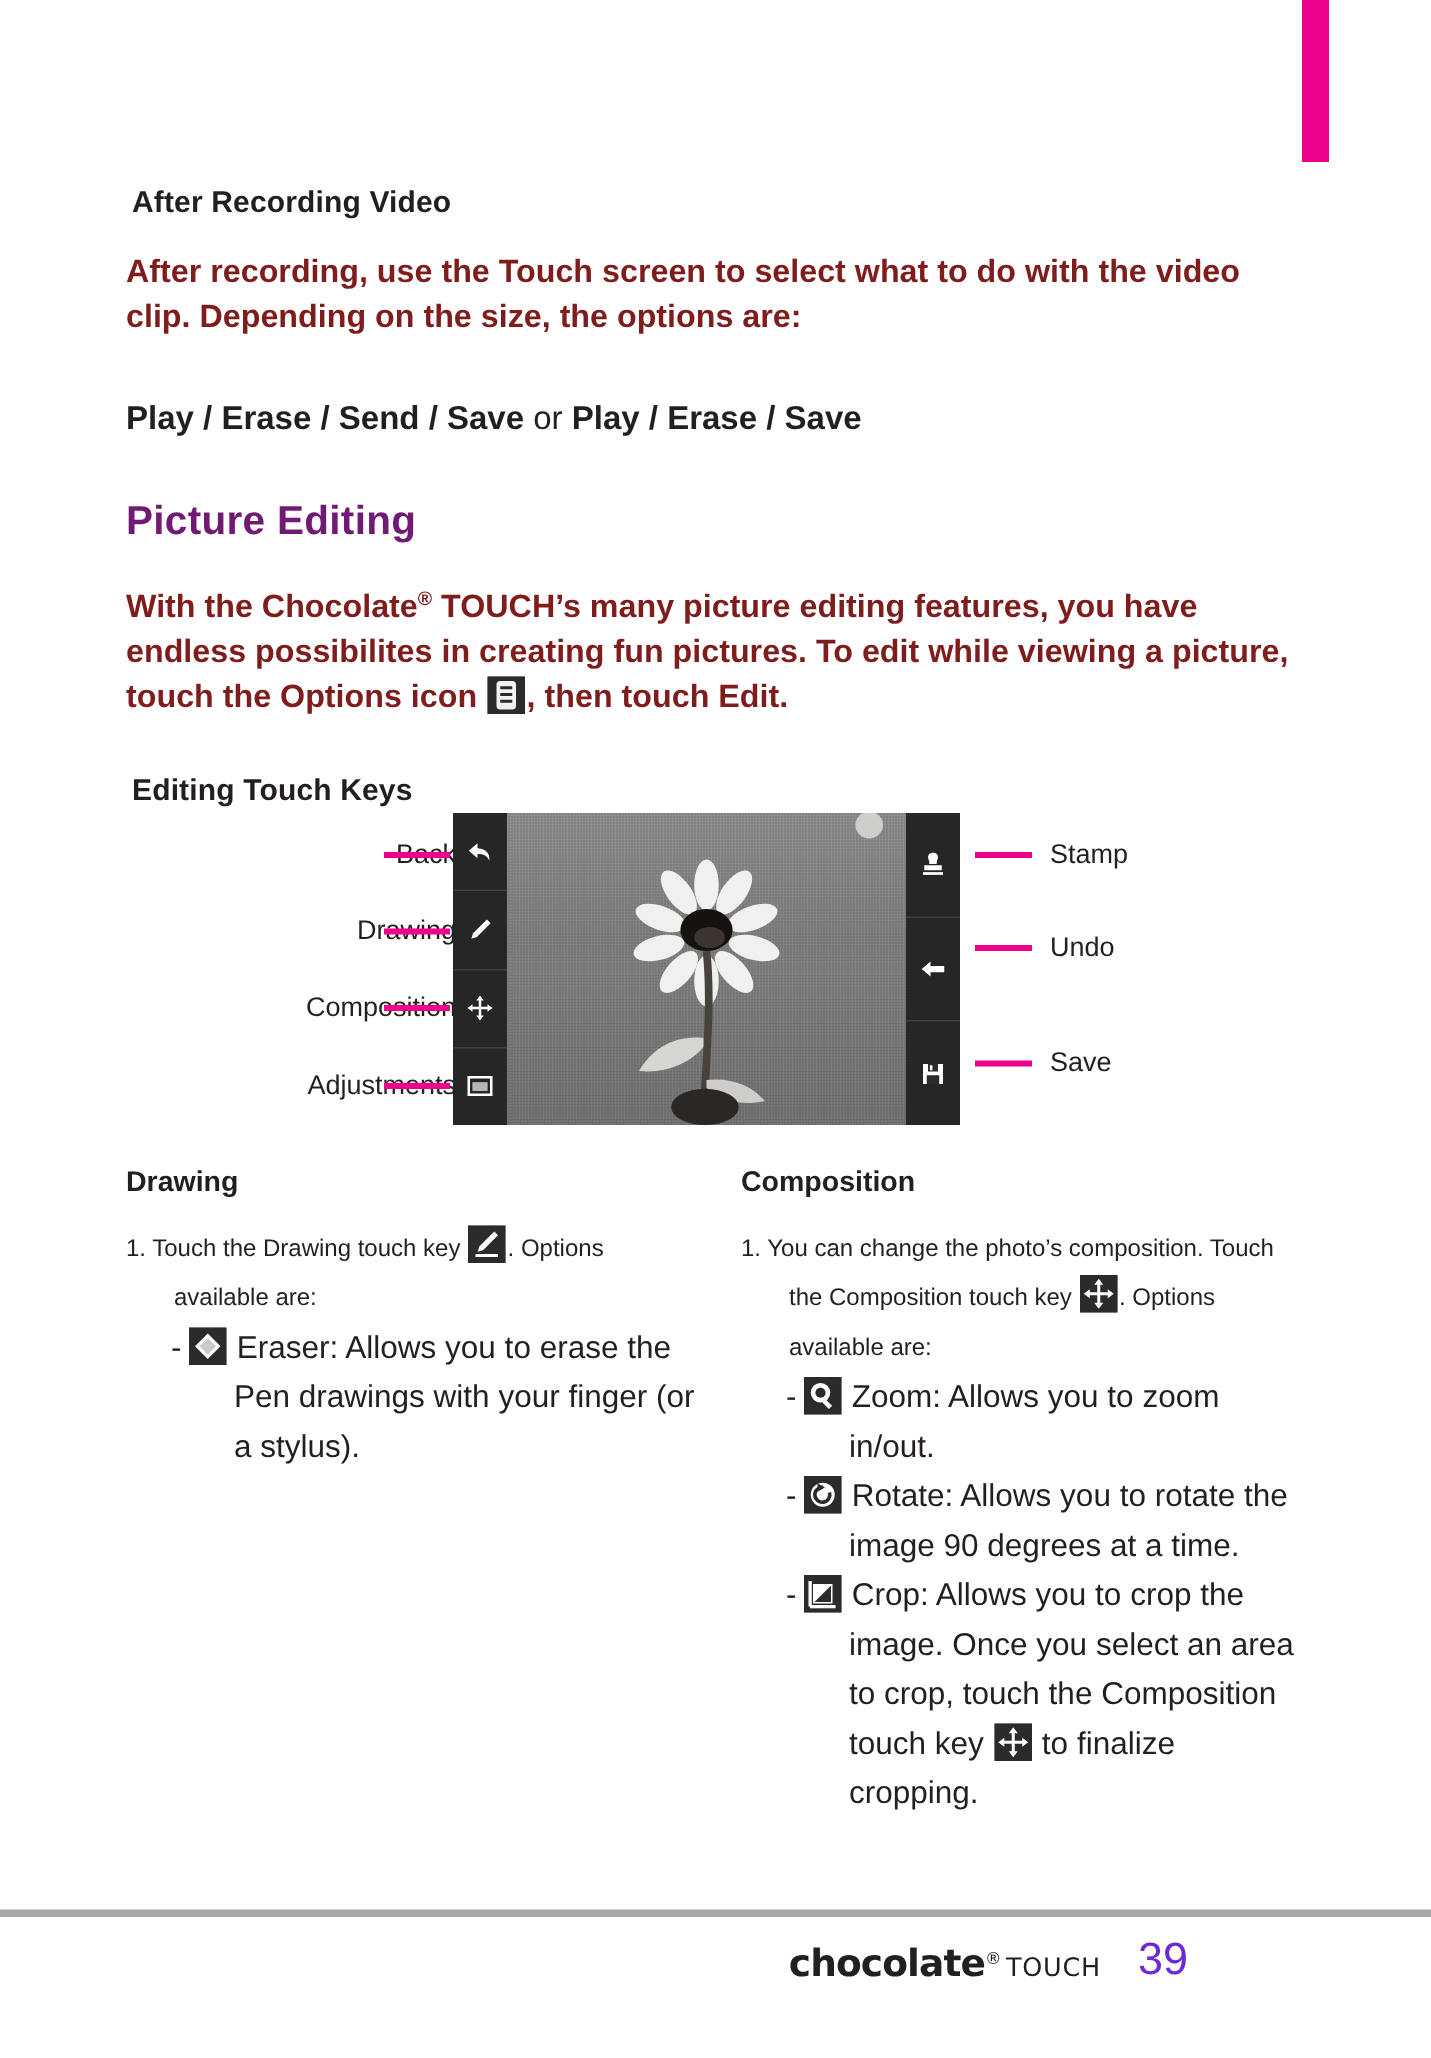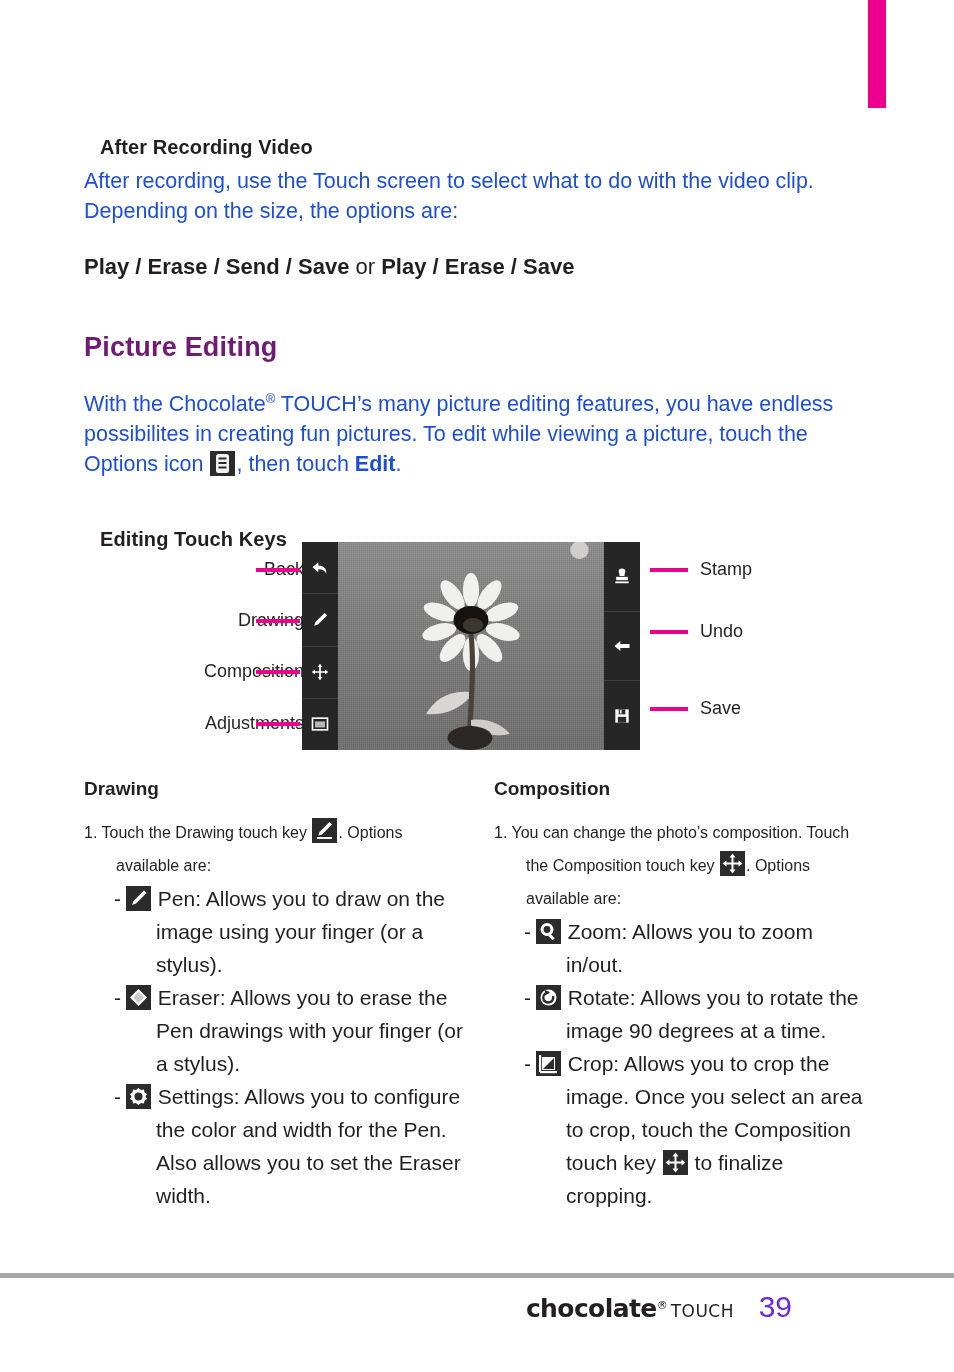--- a/index.html
+++ b/index.html
@@ -31,31 +31,31 @@
     position: absolute;
     left: 84px;
     top: 0;
     width: 786px;
   }
 
   h3.sub-head {
     font-size: 20px;
     font-weight: bold;
     letter-spacing: 0.1px;
-    margin: 16px;
+    margin: 4px;
     padding: 0;
     color: #231f20;
   }
 
   p.body {
     font-size: 21.5px;
     line-height: 30px;
     margin: 0;
-    color: #1d4ed8;
-    font-weight: 400;
+    color: #7f1d1d;
+    font-weight: 700;
   }
 
   .lead-bold {
     font-size: 22px;
     font-weight: bold;
     line-height: 30px;
     margin: 0;
     color: #231f20;
   }
   .lead-bold .plain {
@@ -229,21 +229,21 @@
 <body>
 
 <div class="tab-marker"></div>
 
 <div class="page">
 
   <h3 class="sub-head at-y" style="top:120px;">After Recording Video</h3>
 
   <p class="body at-y" style="top:166px; width:770px;">After recording, use the Touch screen to select what to do with the video clip. Depending on the size, the options are:</p>
 
-  <p class="lead-bold at-y" style="top:252px;"><span>Play / Erase / Send / Save</span><span class="plain"> or </span><span>Play / Erase / Save</span></p>
+  <p class="lead-bold at-y" style="top:264px;"><span>Play / Erase / Send / Save</span><span class="plain"> or </span><span>Play / Erase / Save</span></p>
 
   <h2 class="section-head at-y" style="top:332px;">Picture Editing</h2>
 
   <p class="body at-y" style="top:384px; width:775px;"><span>With the Chocolate</span><sup style="font-size:13px;">®</sup><span> TOUCH’s many picture editing features, you have endless possibilites in creating fun pictures. To edit while viewing a picture, touch the Options icon </span><span class="chip"><svg viewBox="0 0 25 25">
           <rect x="0" y="0" width="25" height="25" fill="#2b2b2b"></rect>
           <rect x="6" y="3" width="13" height="19" rx="2.5" fill="#f2f2f2"></rect>
           <rect x="8.5" y="6.5" width="8" height="2" fill="#2b2b2b"></rect>
           <rect x="8.5" y="11" width="8" height="2" fill="#2b2b2b"></rect>
           <rect x="8.5" y="15.5" width="8" height="2" fill="#2b2b2b"></rect>
         </svg></span><span>, then touch </span><b>Edit</b><span>.</span></p>
@@ -356,36 +356,27 @@
 
     <div class="col col-left">
       <h3>Drawing</h3>
 
       <p class="step"><span>1. Touch the Drawing touch key </span><span class="chip"><svg viewBox="0 0 25 25">
               <rect width="25" height="25" fill="#2b2b2b"></rect>
               <path d="M17.5 4 L20 6.5 L10 16.5 L6.5 17.5 L7.5 14 Z" fill="#ffffff"></path>
               <rect x="5" y="19" width="15" height="2" fill="#ffffff"></rect>
             </svg></span><span>. Options available are:</span></p>
 
-      <p class="sub"><span class="dash">-</span><span class="chip"><svg viewBox="0 0 25 25">
-              <rect width="25" height="25" fill="#2b2b2b"></rect>
-              <path d="M18 4.5 L20.5 7 L10 17.5 L6 19 L7.5 15 Z" fill="#ffffff"></path>
-            </svg></span> <span>Pen: Allows you to draw on the image using your finger (or a stylus).</span></p>
 
       <p class="sub"><span class="dash">-</span><span class="chip"><svg viewBox="0 0 25 25">
               <rect width="25" height="25" fill="#2b2b2b"></rect>
               <path d="M12.5 4 L21 12.5 L12.5 21 L4 12.5 Z" fill="#ffffff"></path>
               <path d="M12.5 7 L18 12.5 L12.5 18 L7 12.5 Z" fill="#2b2b2b" opacity="0.25"></path>
             </svg></span> <span>Eraser: Allows you to erase the Pen drawings with your finger (or a stylus).</span></p>
 
-      <p class="sub"><span class="dash">-</span><span class="chip"><svg viewBox="0 0 25 25">
-              <rect width="25" height="25" fill="#2b2b2b"></rect>
-              <path d="M12.5 4 L15 6 L18 5.5 L18.5 8.5 L21 10 L19.5 12.5 L21 15 L18.5 16.5 L18 19.5 L15 19 L12.5 21 L10 19 L7 19.5 L6.5 16.5 L4 15 L5.5 12.5 L4 10 L6.5 8.5 L7 5.5 L10 6 Z" fill="#ffffff"></path>
-              <circle cx="12.5" cy="12.5" r="4" fill="#2b2b2b"></circle>
-            </svg></span> <span>Settings: Allows you to configure the color and width for the Pen. Also allows you to set the Eraser width.</span></p>
 
     </div>
 
     <div class="col col-right">
       <h3>Composition</h3>
 
       <p class="step"><span>1. You can change the photo’s composition. Touch the Composition touch key </span><span class="chip"><svg viewBox="0 0 25 25">
               <rect width="25" height="25" fill="#2b2b2b"></rect>
               <path d="M12.5 2.5 L15.5 6.5 L13.5 6.5 L13.5 11.5 L18.5 11.5 L18.5 9.5 L22.5 12.5 L18.5 15.5 L18.5 13.5 L13.5 13.5 L13.5 18.5 L15.5 18.5 L12.5 22.5 L9.5 18.5 L11.5 18.5 L11.5 13.5 L6.5 13.5 L6.5 15.5 L2.5 12.5 L6.5 9.5 L6.5 11.5 L11.5 11.5 L11.5 6.5 L9.5 6.5 Z" fill="#ffffff"></path>
             </svg></span><span>. Options available are:</span></p>

